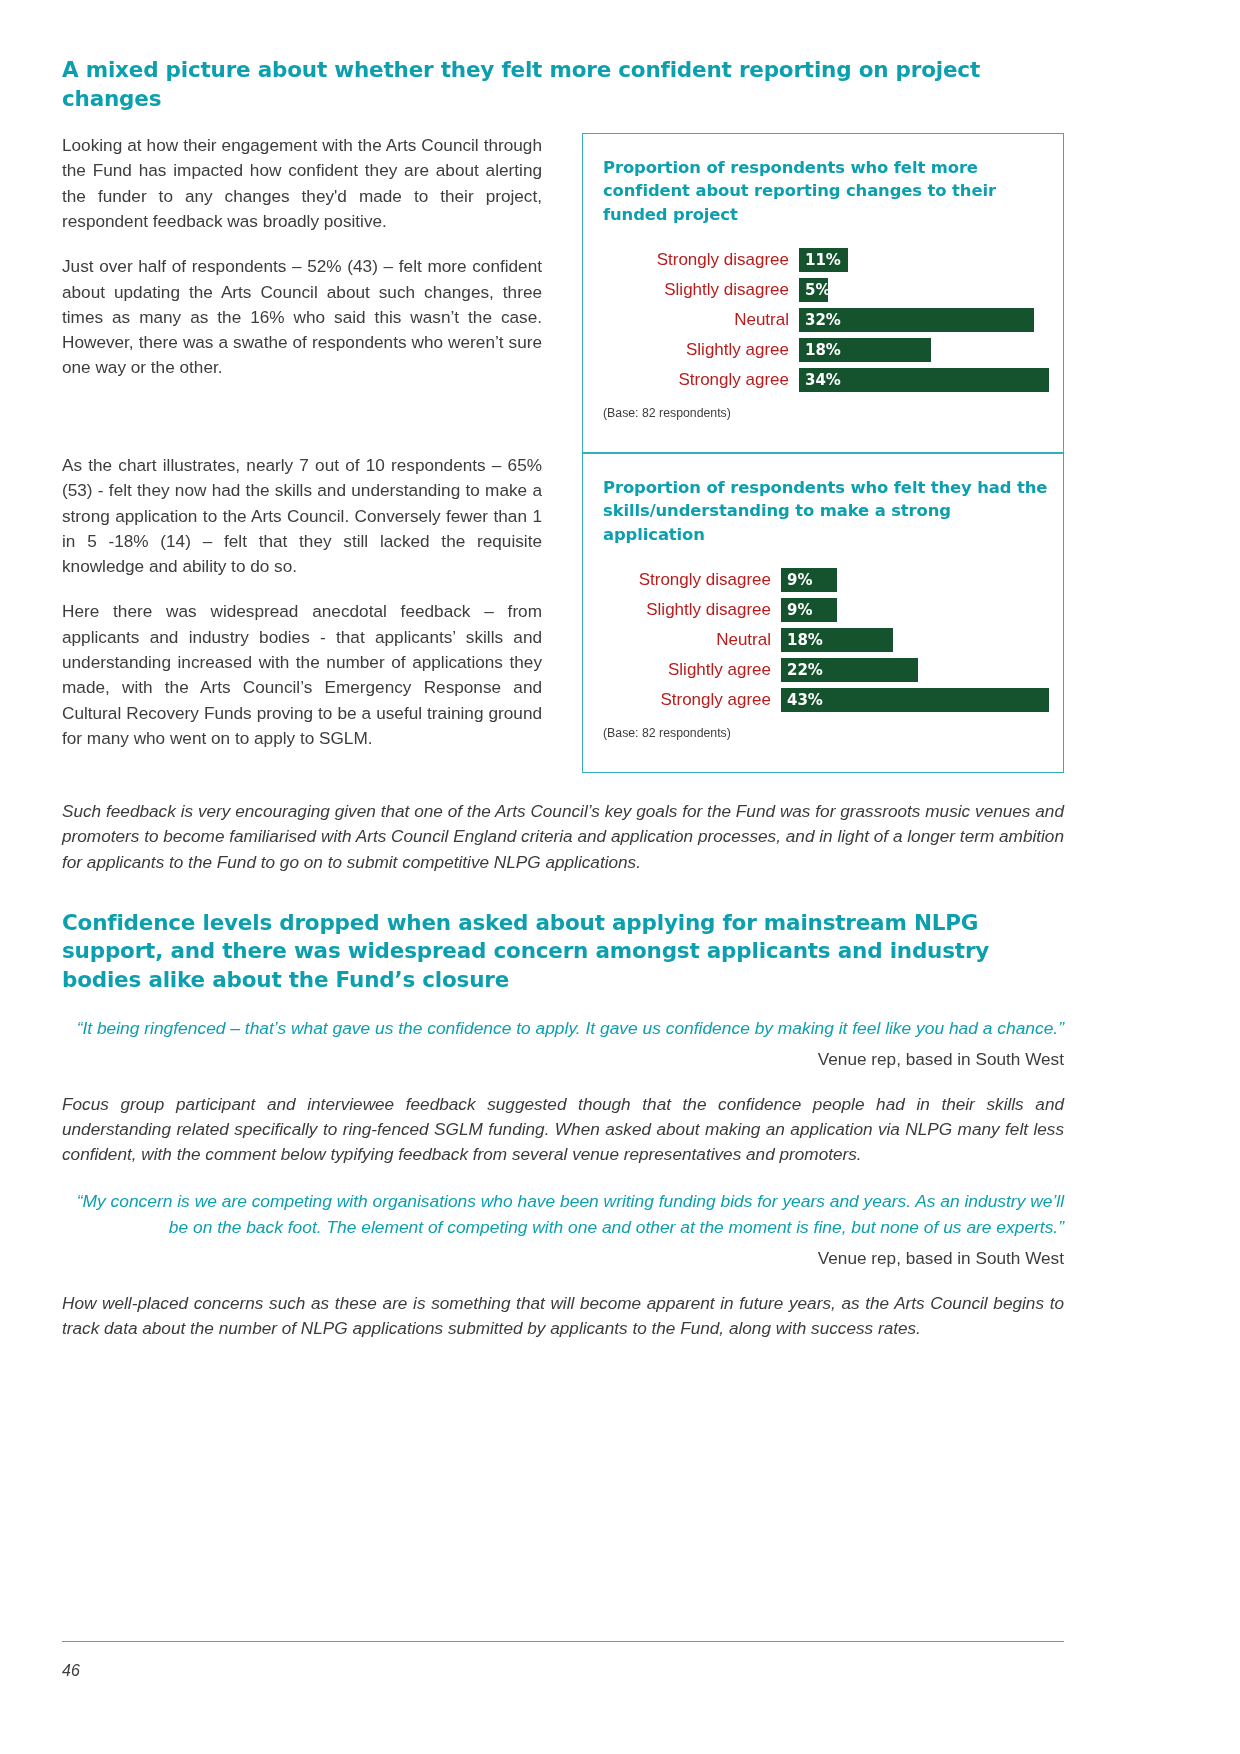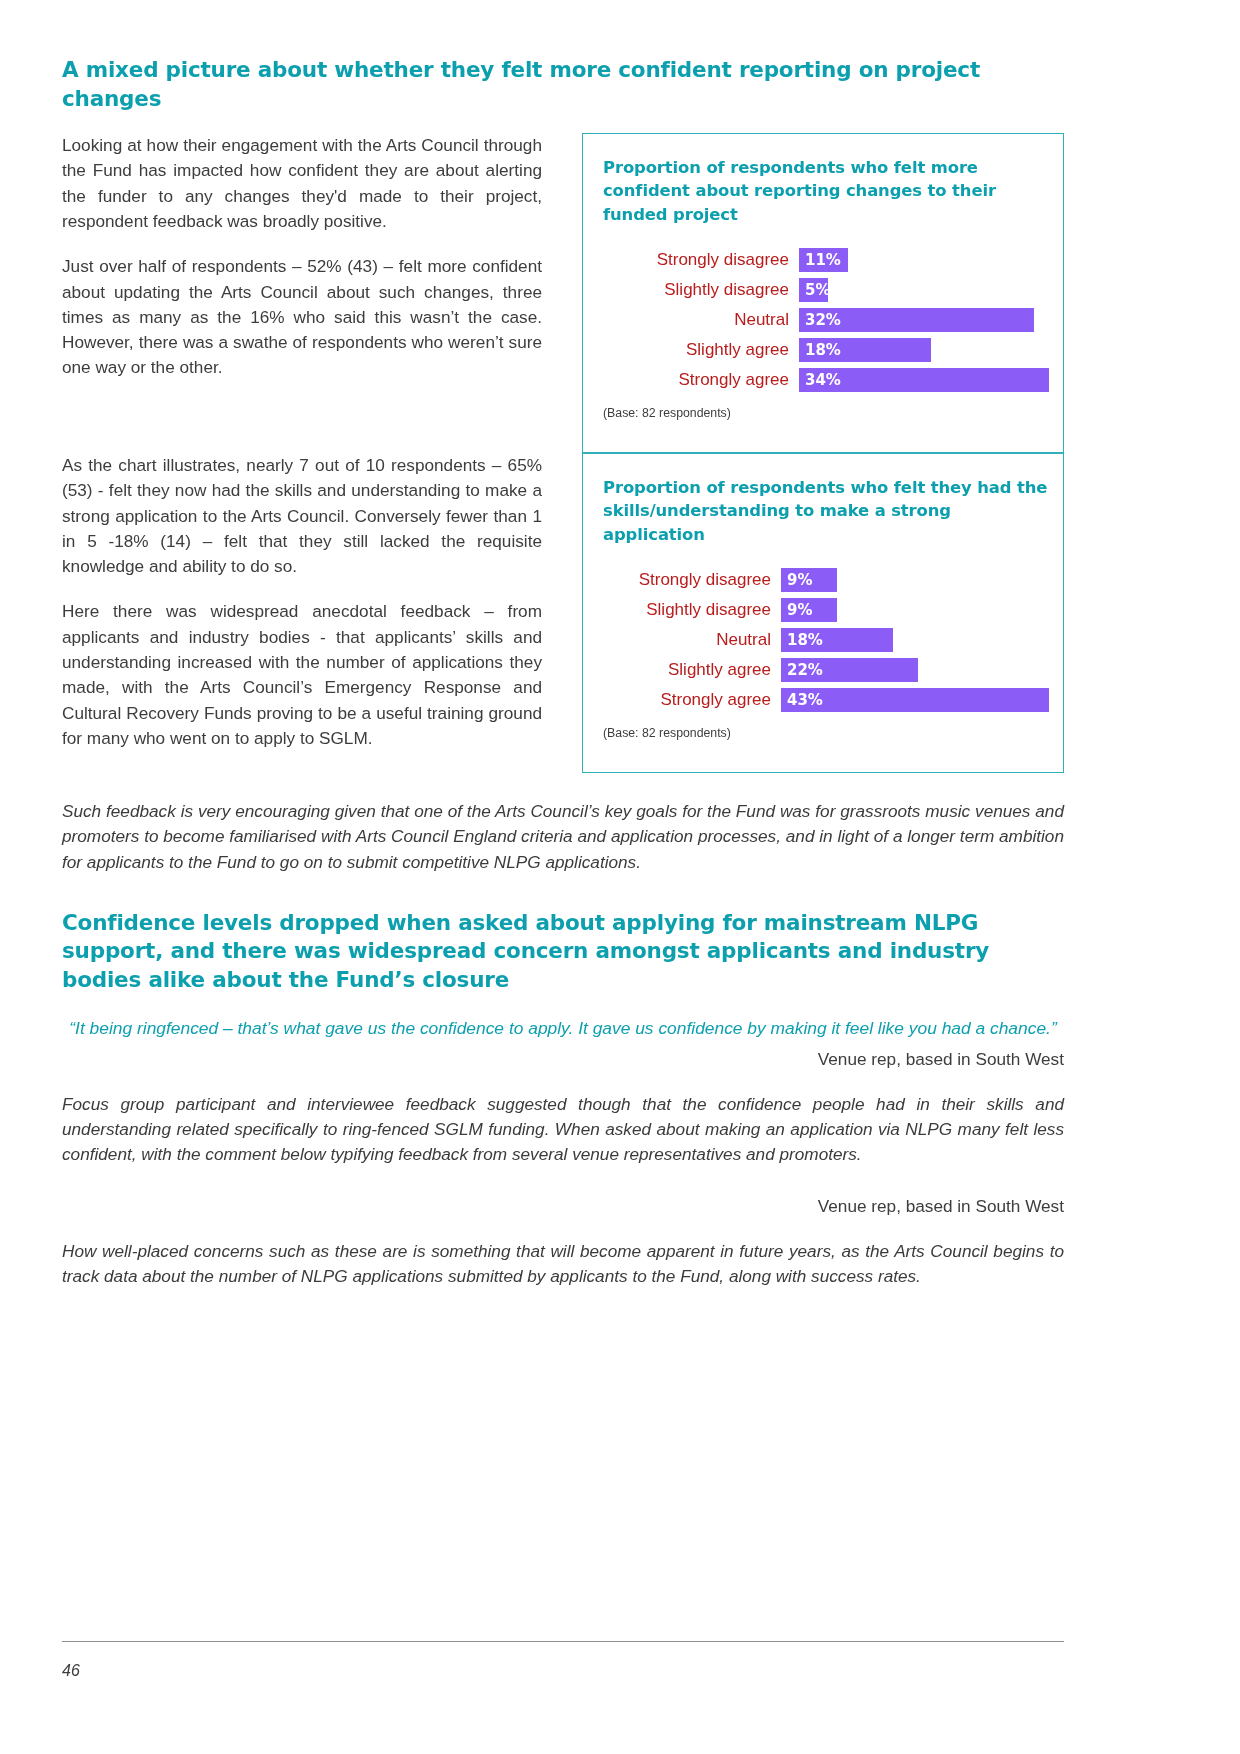--- a/index.html
+++ b/index.html
@@ -90,21 +90,21 @@
     white-space: nowrap;
     flex: 0 0 auto;
   }
   .bar-area {
     position: relative;
     flex: 1 1 auto;
     height: 24px;
   }
   .bar {
     height: 24px;
-    background: #8b5cf6;
+    background: #14532d;
     display: flex;
     align-items: center;
     box-sizing: border-box;
     padding-left: 6px;
   }
   .bar-value {
     color: #ffffff;
     font-weight: bold;
     font-size: 15px;
     font-family: "DejaVu Sans", sans-serif;
@@ -130,21 +130,21 @@
   }
 
   h2.section-heading.wide { margin-top: 34px; }
 
   .quote {
     color: #0c9fae;
     font-style: italic;
     font-size: 17.4px;
     line-height: 1.5;
     margin: 0;
-    text-align: center;
+    text-align: right;
   }
   .attrib {
     text-align: right;
     font-size: 17.2px;
     color: #3d3d3d;
     margin: 8px 0 0 0;
   }
   .spacer-22 { height: 22px; }
   .spacer-14 { height: 14px; }
 
@@ -288,20 +288,21 @@
 
     <h2 class="section-heading wide">Confidence levels dropped when asked about applying for mainstream NLPG support, and there was widespread concern amongst applicants and industry bodies alike about the Fund’s closure</h2>
 
     <p class="quote">“It being ringfenced – that’s what gave us the confidence to apply. It gave us confidence by making it feel like you had a chance.”</p>
     <p class="attrib">Venue rep, based in South West</p>
 
     <div class="spacer-22"></div>
     <p class="full">Focus group participant and interviewee feedback suggested though that the confidence people had in their skills and understanding related specifically to ring-fenced SGLM funding. When asked about making an application via NLPG many felt less confident, with the comment below typifying feedback from several venue representatives and promoters.</p>
 
     <div class="spacer-14"></div>
+    <p class="quote">“My concern is we are competing with organisations who have been writing funding bids for years and years. As an industry we’ll be on the back foot. The element of competing with one and other at the moment is fine, but none of us are experts.”</p>
     <p class="attrib">Venue rep, based in South West</p>
 
     <div class="spacer-22"></div>
     <p class="full">How well-placed concerns such as these are is something that will become apparent in future years, as the Arts Council begins to track data about the number of NLPG applications submitted by applicants to the Fund, along with success rates.</p>
 
   </div>
 
   <div class="footer-rule"></div>
   <div class="page-number">46</div>
 </div>

